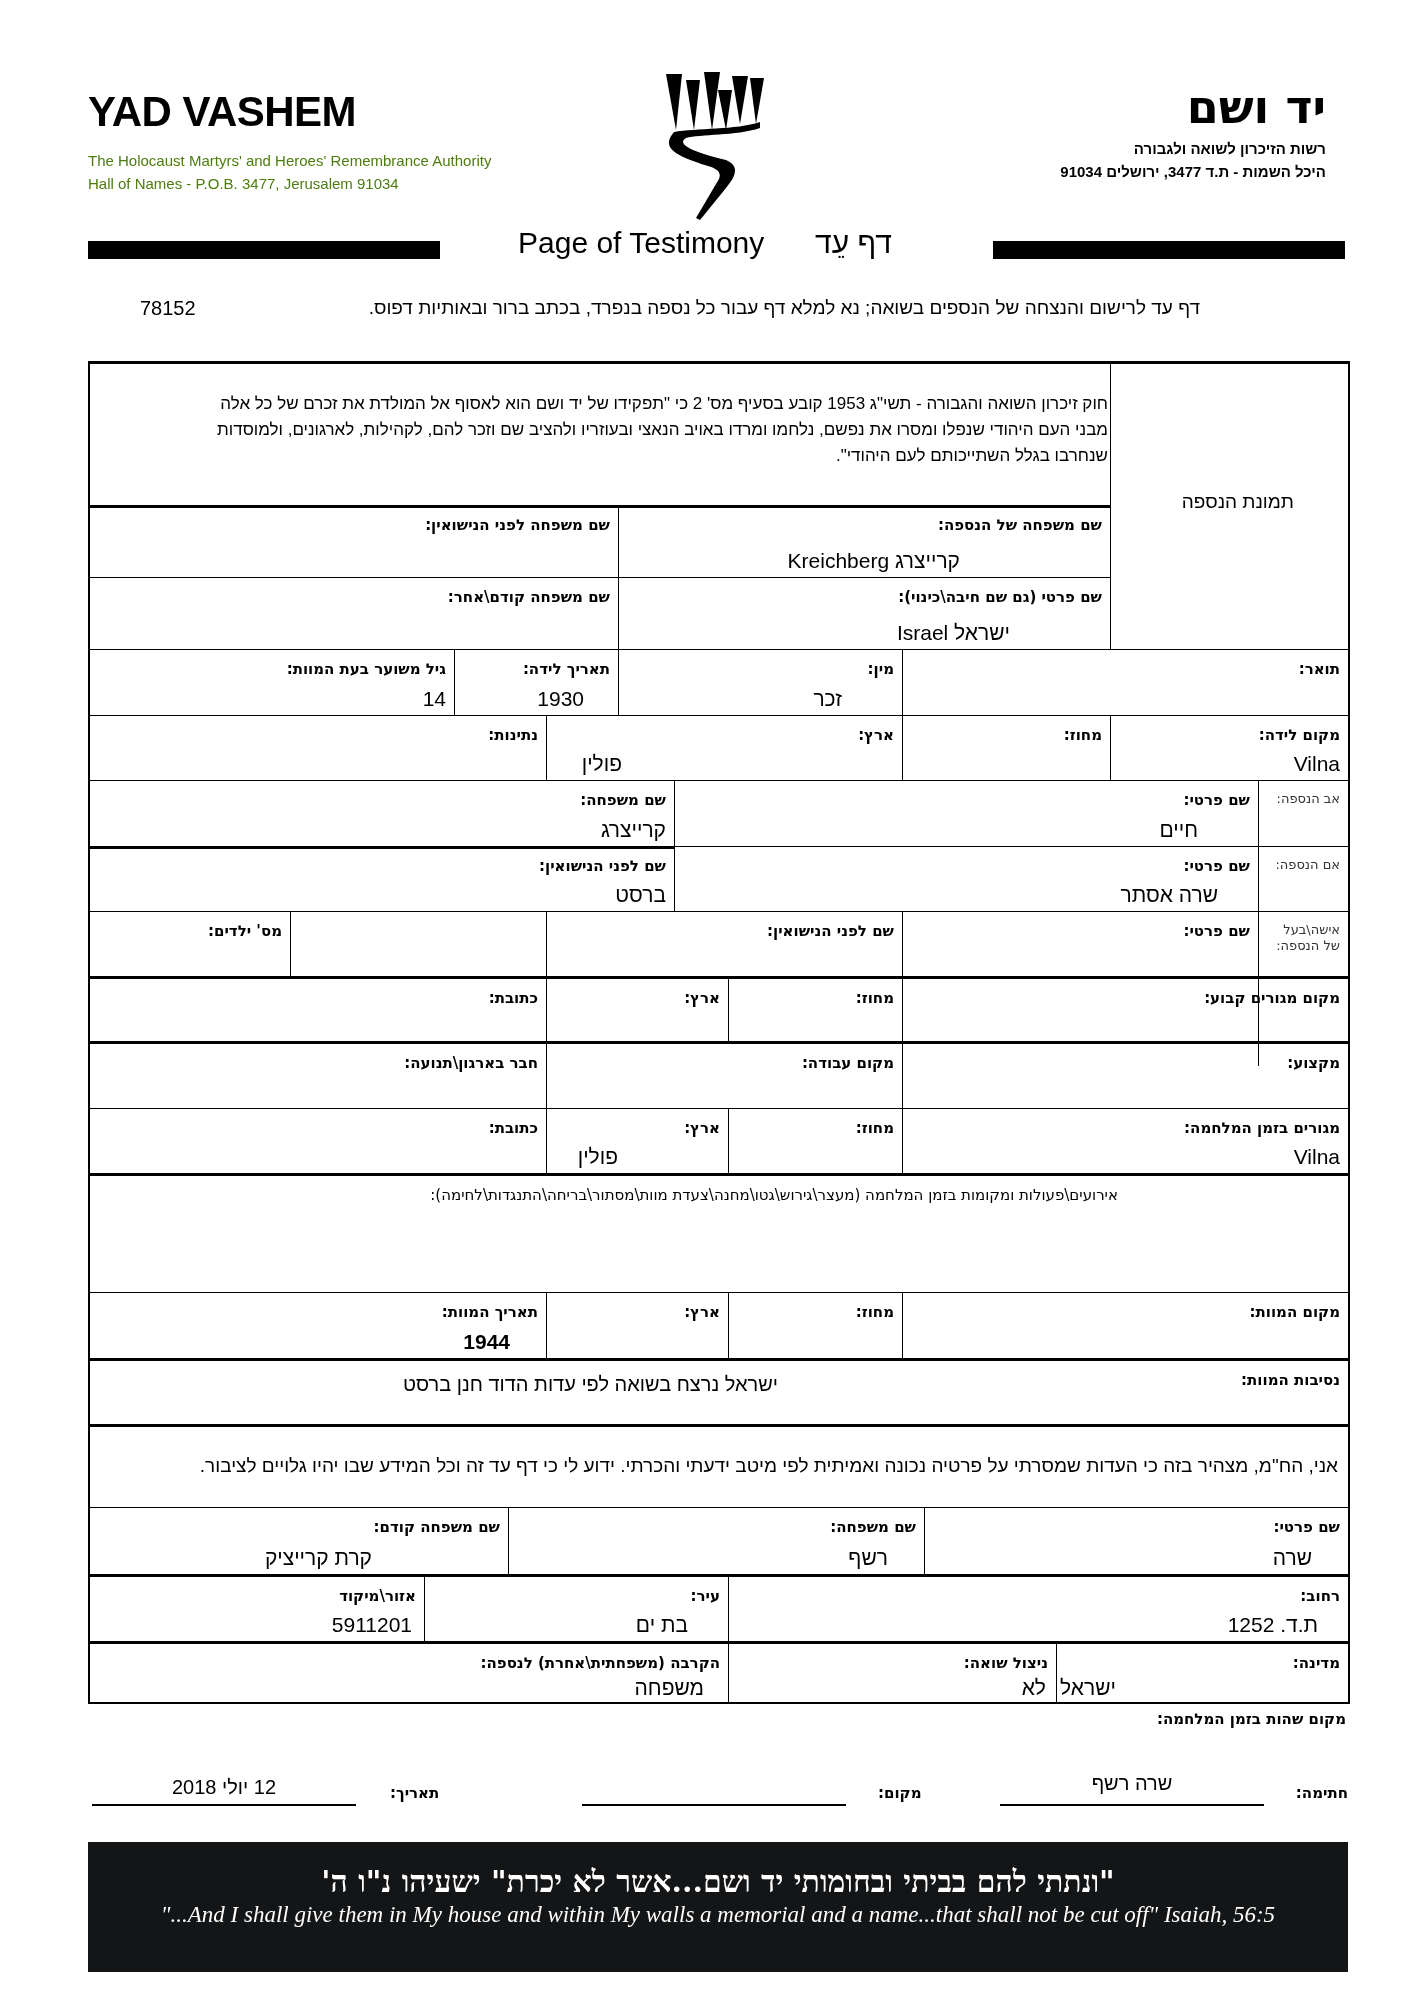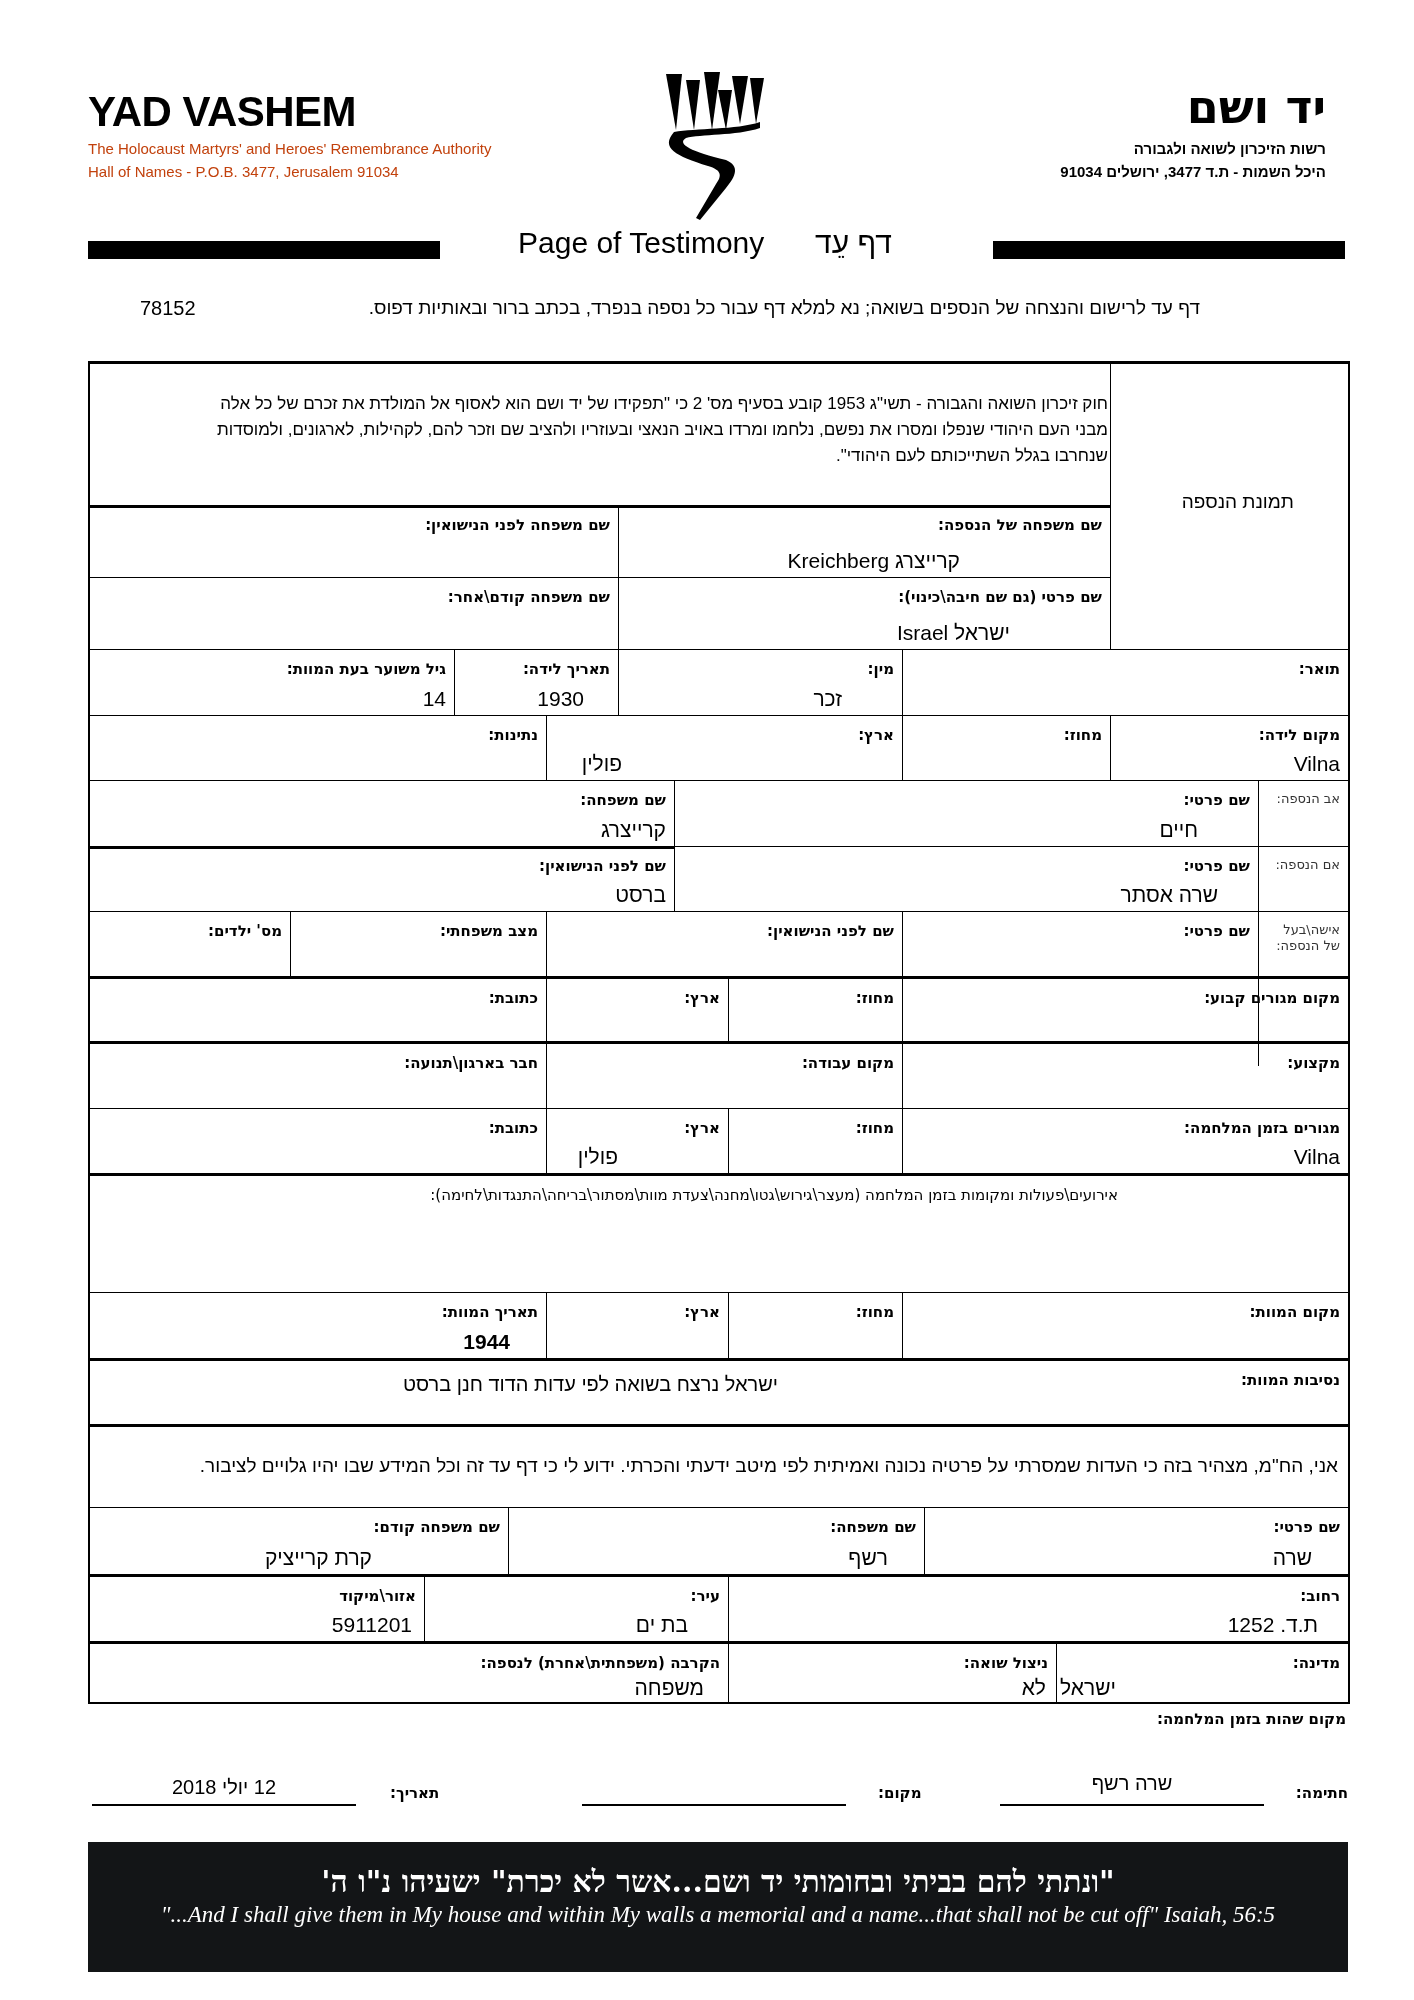--- a/index.html
+++ b/index.html
@@ -1,19 +1,19 @@
 <!DOCTYPE html>
 <html><head>
 <meta charset="utf-8">
 <style>
   html, body { margin:0; padding:0; background:#ffffff; }
   body { width:1414px; height:2000px; position:relative; overflow:hidden; font-family:"Liberation Sans", "DejaVu Sans", sans-serif; color:#000; }
   .abs { position:absolute; }
   .en-title { left:88px; top:88px; font-size:42px; font-weight:bold; letter-spacing:-0.5px; }
-  .en-sub { left:88px; font-size:15px; color:#c2410c; }
+  .en-sub { left:88px; font-size:15px; color:#4d7c0f;margin-top:12px; }
   .he-title { right:88px; top:80px; font-size:46px; font-weight:bold; direction:rtl; font-family:"DejaVu Sans", sans-serif; }
   .he-sub { right:88px; font-size:15px; font-weight:bold; direction:rtl; }
   .bar { height:18px; background:#000; top:241px; }
   .pot { left:518px; top:226px; font-size:30px; }
   .pot-he { left:815px; top:226px; font-size:30px; direction:rtl; }
   .intro { right:214px; top:297px; font-size:19px; direction:rtl; }
   .pagenum { left:140px; top:297px; font-size:20px; }
 
   .grid { position:absolute; left:88px; width:1258px; border-left:2px solid #000; border-right:2px solid #000; }
   .cell { position:absolute; box-sizing:border-box; direction:rtl; }
@@ -166,23 +166,20 @@
   <div class="vline" style="left:200px; top:551px; height:64px;"></div>
   <div class="cell" style="left:1168px; top:551px; width:90px; height:64px;">
     <div class="lbl light" style="white-space:normal; width:70px; line-height:16px;">אישה\בעל של הנספה:</div>
   </div>
   <div class="cell" style="left:812px; top:551px; width:356px; height:64px;">
     <div class="lbl">שם פרטי:</div>
   </div>
   <div class="cell" style="left:456px; top:551px; width:356px; height:64px;">
     <div class="lbl">שם לפני הנישואין:</div>
   </div>
-  <div class="cell" style="left:200px; top:551px; width:256px; height:64px;">
-    <div class="lbl">מצב משפחתי:</div>
-  </div>
   <div class="cell" style="left:0; top:551px; width:200px; height:64px;">
     <div class="lbl">מס' ילדים:</div>
   </div>
   <div class="hline thick" style="top:615px;"></div>
 
   <div class="vline" style="left:812px; top:618px; height:62px;"></div>
   <div class="vline" style="left:638px; top:618px; height:62px;"></div>
   <div class="vline" style="left:456px; top:618px; height:62px;"></div>
   <div class="cell" style="left:812px; top:618px; width:446px; height:62px;">
     <div class="lbl">מקום מגורים קבוע:</div>

